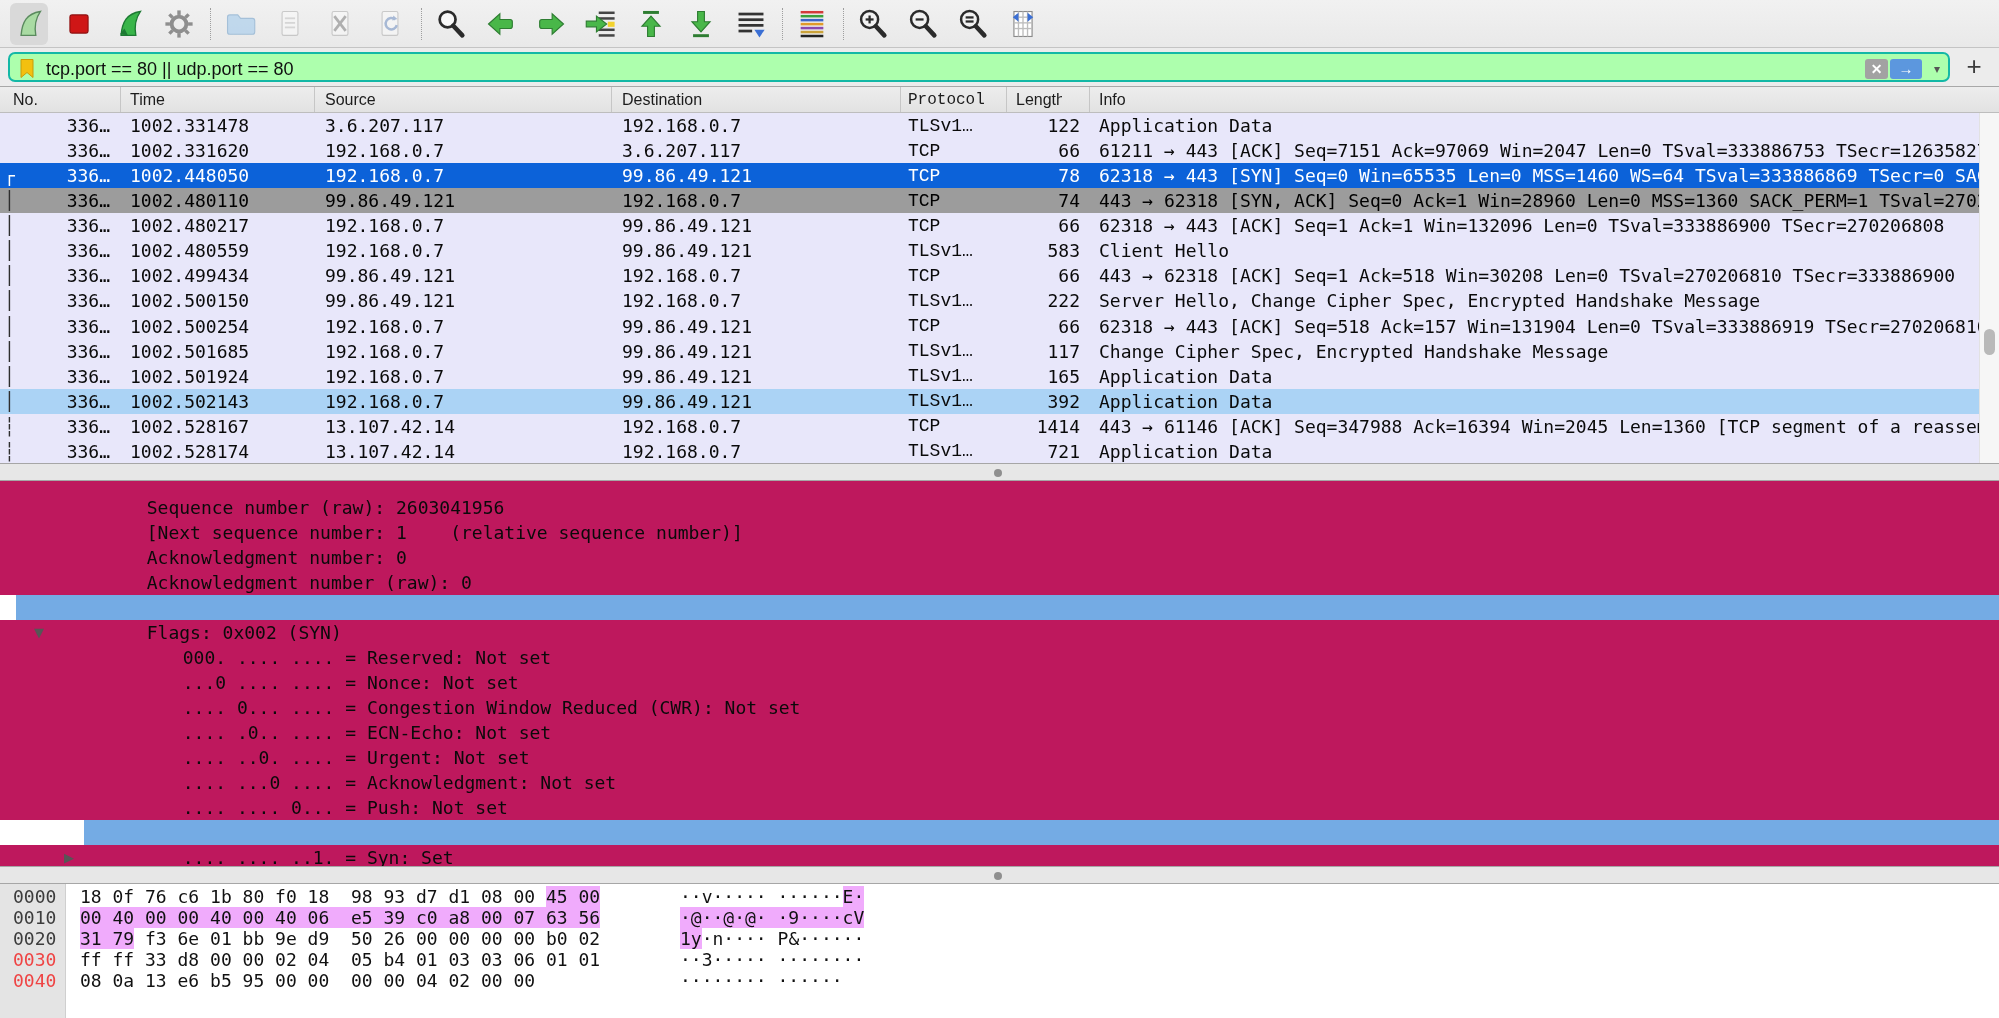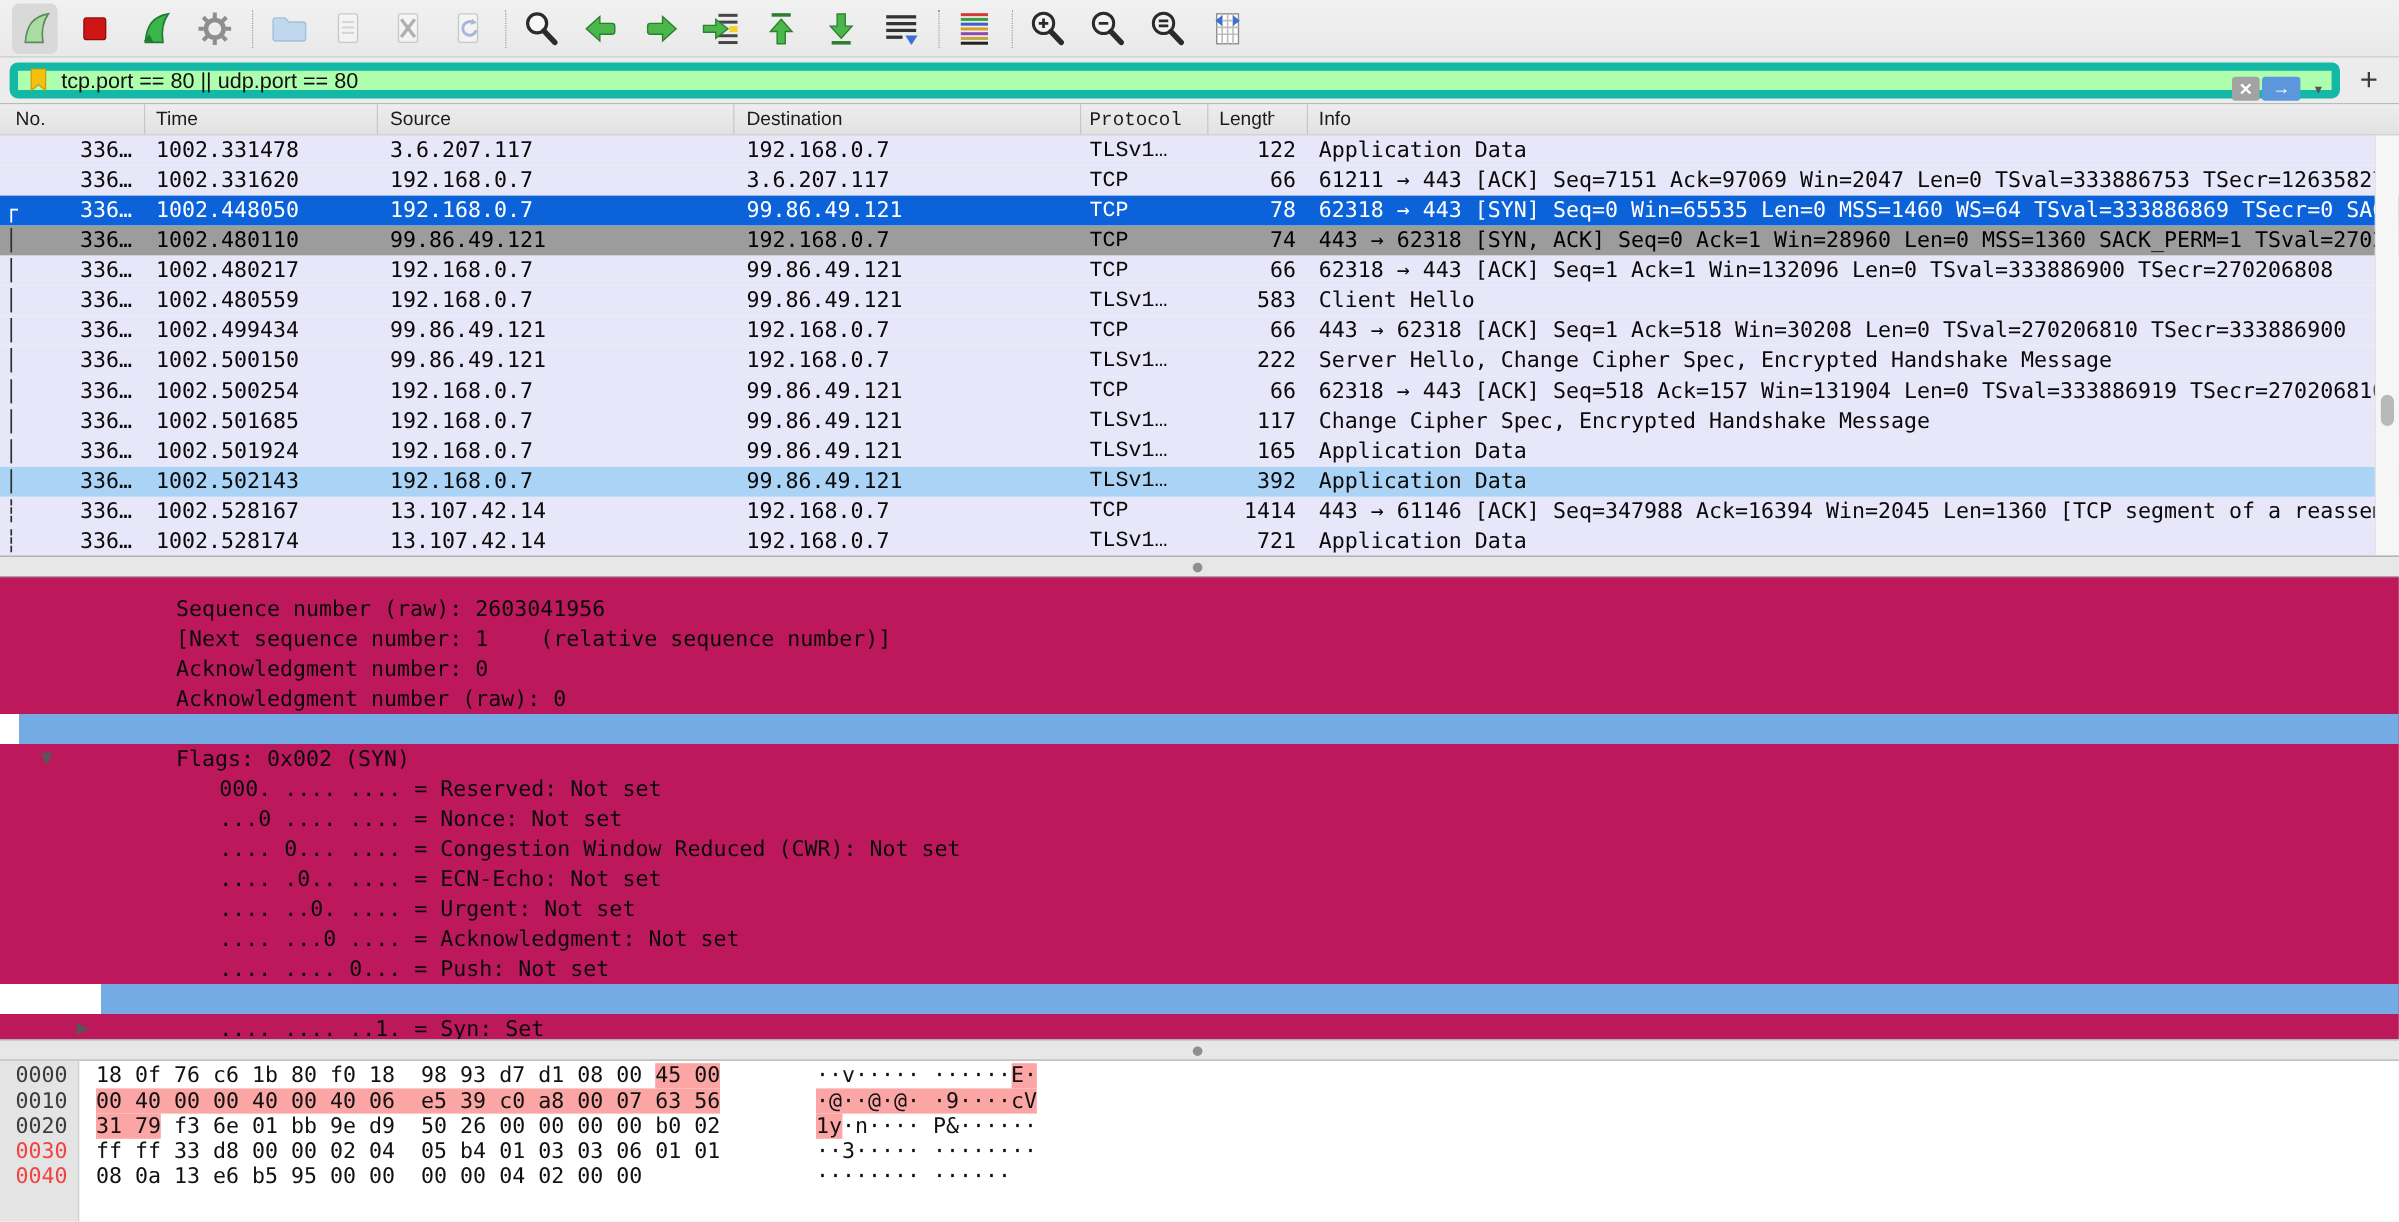--- a/index.html
+++ b/index.html
@@ -12,22 +12,22 @@
              display:flex; align-items:center; padding-left:10px; }
   .tbtn { width:38px; height:42px; display:flex; align-items:center; justify-content:center;
           margin-right:12px; border-radius:6px; }
   .tbtn.pressed { background:#d9d9d9; }
   .tsep { width:0; height:32px; border-left:1px dotted #9e9e9e; margin:0 10px 0 0; }
   .dis { opacity:.55; }
 
   
   .filterbar { position:absolute; top:48px; left:0; right:0; height:38px; background:#ececec; }
   .finput { position:absolute; left:8px; top:4px; width:1942px; height:30px;
-            background:#adffad; border:7px solid #14b8a6; border-radius:7px;
-            display:flex; align-items:center; padding-left:8px; }
+            background:#adffad; border:2px solid #14b8a6; border-radius:7px;
+            display:flex; align-items:flex-end; padding-left:8px; }
   .ftext { font-size:18px; color:#101010; margin-left:10px; white-space:pre; }
   .fbtn-x { position:absolute; right:60px; top:5px; width:23px; height:20px; background:#a2a2a2;
             border-radius:3px; color:#fff; font-size:14px; font-weight:bold; text-align:center;
             line-height:20px; }
   .fbtn-go { position:absolute; right:26px; top:5px; width:32px; height:20px; background:#5c97de;
              border-radius:3px; color:#fff; font-size:15px; font-weight:bold; text-align:center;
              line-height:19px; }
   .fcaret { position:absolute; right:8px; top:8px; font-size:12px; color:#555; }
   .fplus { position:absolute; left:1960px; top:6px; width:28px; height:26px; font-size:26px;
            color:#3c3c3c; text-align:center; line-height:24px; }
@@ -82,21 +82,21 @@
   .hexpane { position:absolute; top:884px; left:0; right:0; bottom:0; background:#fff; }
   .hexgutter { position:absolute; left:0; top:0; bottom:0; width:66px; background:#e4e4e4;
                border-right:1px solid #cfcfcf; }
   .hrows { position:relative; padding-top:3px; }
   .hrow { position:relative; height:20.9px; line-height:20.9px;
           font-family:"DejaVu Sans Mono", monospace; font-size:18px; color:#111; }
   .off { position:absolute; left:13px; color:#3c3c3c; }
   .off.dim { color:#ef4444; }
   .hx  { position:absolute; left:80px;  white-space:pre; }
   .asc { position:absolute; left:680px; white-space:pre; }
-  .hlb { background:#fca5a5;text-align:center; }
+  .hlb { background:#f0abfc;text-align:center; }
 </style>
 </head>
 <body>
 
 <div class="toolbar">
   <span class="tbtn pressed">
     <svg width="34" height="34" viewBox="0 0 30 30">
       <path d="M8 25 C9 13 13 6 25 4 C20 11 20 19 21 25 Z" fill="#a9dba3" stroke="#5a8a5e" stroke-width="1.2"></path>
     </svg>
   </span>

